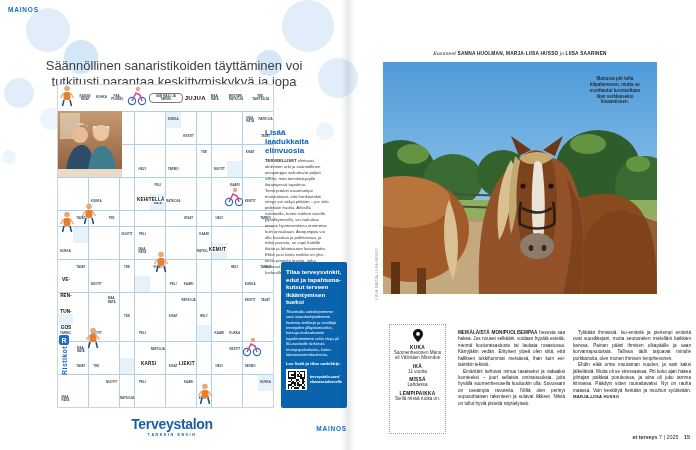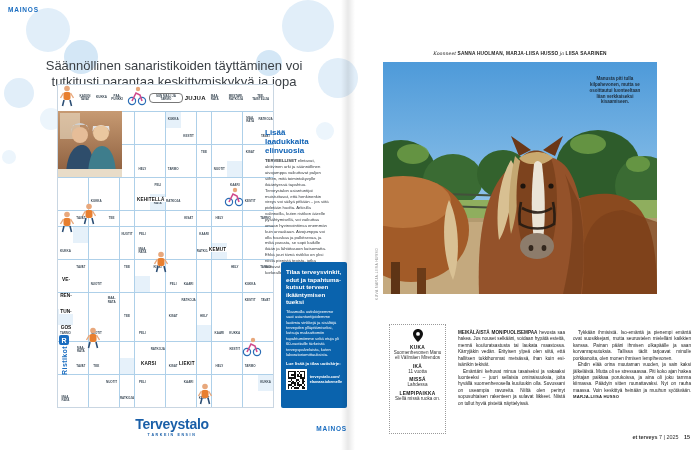--- a/index.html
+++ b/index.html
@@ -606,21 +606,21 @@
           <div class="qrm on"></div>
         </div>
       <div id="qr-url">
         <div>terveystalo.com/</div>
         <div>elamaasiokemelle</div>
       </div>
     </div>
   </div>
 
   <div class="abs" id="lp-logo">
-    <div class="word">Terveystalo</div>
+    <div class="word">Terveystalon</div>
     <div class="tag">TÄRKEIN ENSIN</div>
   </div>
   <div class="abs mainos" style="left:247px;top:425px;width:100px;text-align:right">MAINOS</div>
 
   <div class="abs" id="gutter"></div>
 
   <div class="abs" id="rp-byline">
     <span class="it">Koonneet</span>
     <span class="nm">SANNA HUOLMAN, MARJA-LIISA HUSSO</span>
     <span class="it">ja</span>

